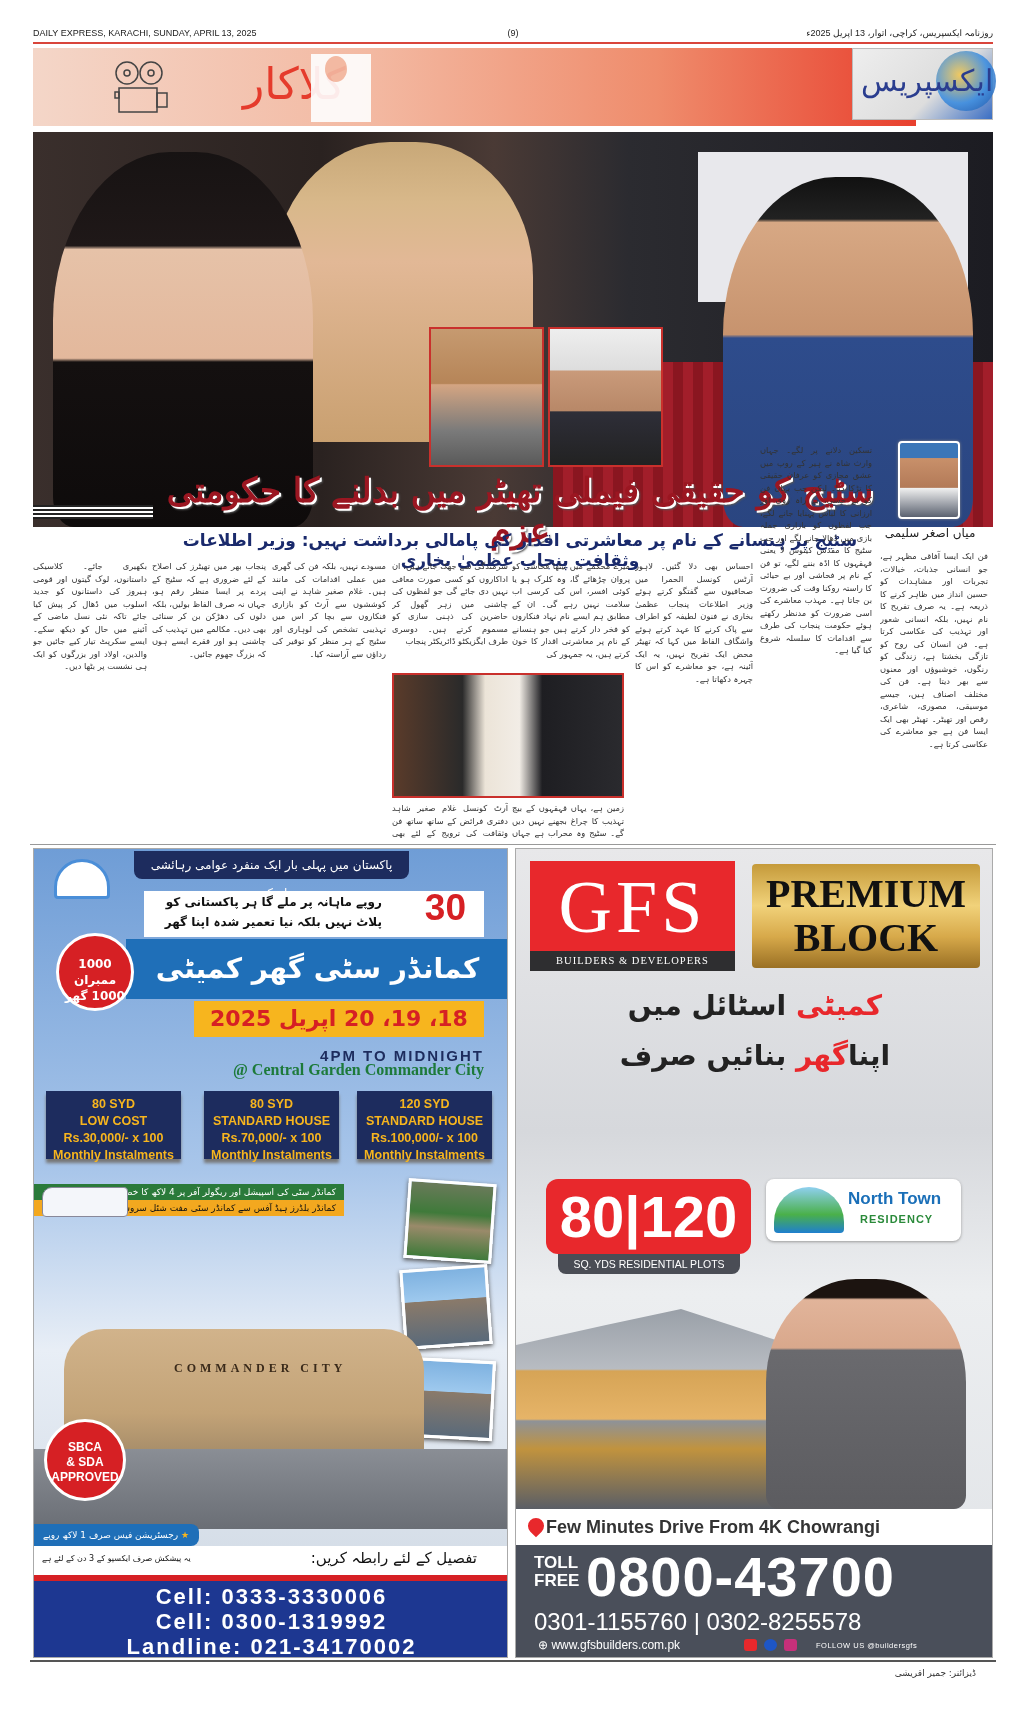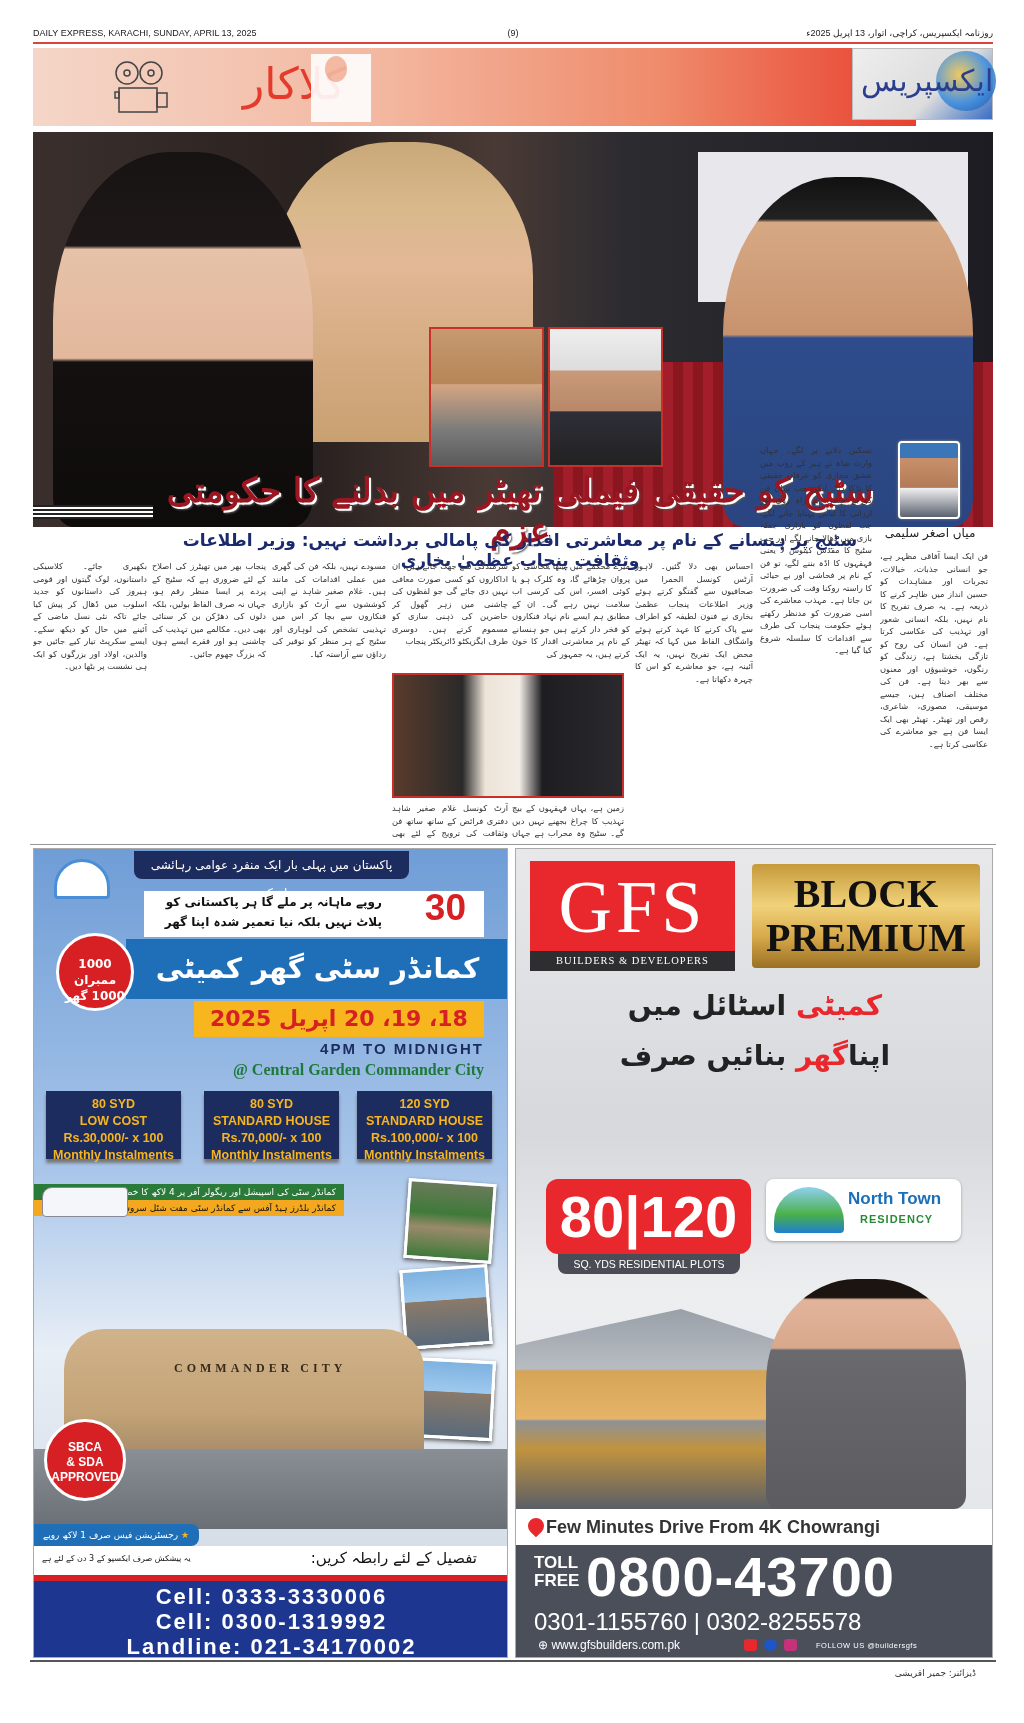--- a/index.html
+++ b/index.html
@@ -43,21 +43,21 @@
 
 #adL{left:33px;top:848px;width:475px;height:810px;background:linear-gradient(180deg,#6f9dd6 0%,#a9c6ea 40%,#e8eef6 62%,#cbd5e0 100%);overflow:hidden;border:1px solid #aaa}
 #adL .pill{position:absolute;left:100px;top:2px;width:275px;height:28px;background:#1d2c5e;color:#fff;text-align:center;font-size:12px;line-height:28px;direction:rtl;border-radius:0 0 8px 8px}
 #adL .whitebar{position:absolute;left:110px;top:42px;width:340px;height:46px;background:#fff;direction:rtl}
 #adL .whitebar .big{position:absolute;right:18px;top:-4px;font-size:37px;font-weight:bold;color:#d62024;font-family:"Liberation Sans",sans-serif}
 #adL .whitebar .t1{position:absolute;right:102px;top:4px;font-size:12px;font-weight:bold;color:#111}
 #adL .whitebar .t2{position:absolute;right:102px;top:24px;font-size:12px;font-weight:bold;color:#111}
 #adL .bluebar{position:absolute;left:92px;top:90px;width:383px;height:60px;background:#1f6fb8;color:#fff;text-align:center;font-size:28px;font-weight:bold;line-height:60px;direction:rtl}
 #adL .circle{position:absolute;left:22px;top:84px;width:78px;height:78px;border-radius:50%;background:#d62024;border:3px solid #fff;color:#fff;font-size:12px;font-weight:bold;text-align:center;padding-top:20px;line-height:16px;direction:rtl}
 #adL .datebar{position:absolute;left:160px;top:152px;width:290px;height:36px;background:#f7b51e;color:#d62024;font-size:22px;font-weight:bold;text-align:center;line-height:36px;direction:rtl}
-#adL .time{position:absolute;left:0;width:450px;top:191px;text-align:right;font-size:15px;font-weight:bold;color:#1d2c5e;letter-spacing:2px;font-family:"Liberation Sans",sans-serif}
+#adL .time{position:absolute;left:0;width:450px;top:198px;text-align:right;font-size:15px;font-weight:bold;color:#1d2c5e;letter-spacing:2px;font-family:"Liberation Sans",sans-serif}
 #adL .venue{position:absolute;left:0;width:450px;top:212px;text-align:right;font-size:16px;font-weight:bold;color:#1d7a3a;font-family:"Liberation Serif",serif}
 #adL .logo-house{position:absolute;left:20px;top:10px;width:56px;height:40px;border-radius:28px 28px 4px 4px;border:3px solid #4a8ed8;background:#fff}
 .plan{position:absolute;top:242px;width:135px;height:68px;background:#1d2c5e;color:#f7b51e;text-align:center;font-family:"Liberation Sans",sans-serif;font-weight:bold;font-size:12.5px;line-height:17px;padding-top:5px;box-shadow:0 4px 3px #777}
 #adL .greenbar{position:absolute;left:0;top:335px;width:310px;height:16px;background:#2a7a3a;color:#fff;font-size:9px;text-align:right;padding-right:8px;line-height:16px;direction:rtl}
 #adL .orangebar{position:absolute;left:0;top:351px;width:310px;height:16px;background:#f3a81f;color:#111;font-size:9px;text-align:right;padding-right:8px;line-height:16px;direction:rtl}
 #adL .van{position:absolute;left:8px;top:338px;width:86px;height:30px;background:#f4f6fa;border-radius:10px 4px 4px 4px;border:1px solid #889}
 #adL .gate{position:absolute;left:30px;top:480px;width:360px;height:140px;background:linear-gradient(180deg,#d1b38b 0%,#c3a377 60%,#9b8464 100%);border-radius:40px 40px 0 0}
 #adL .gate-text{position:absolute;left:140px;top:512px;font-size:12px;font-weight:bold;color:#3a2a1a;letter-spacing:4px;font-family:"Liberation Serif",serif}
 #adL .road{position:absolute;left:0;top:600px;width:475px;height:80px;background:linear-gradient(180deg,#8a8e95 0%,#6a6e75 100%)}
 #adL .photo{position:absolute;width:88px;height:80px;border:3px solid #fff;box-shadow:0 2px 4px #555;background:linear-gradient(180deg,#7fb2e0 0%,#9ec9ee 40%,#8a7a6a 41%,#5a6a7a 100%)}
@@ -220,22 +220,22 @@
     <div>Cell: 0333-3330006</div>
     <div>Cell: 0300-1319992</div>
     <div>Landline: 021-34170002</div>
   </div>
 </div>
 
 <div id="adR" class="abs">
   <div class="gfs">GFS</div>
   <div class="bd">BUILDERS &amp; DEVELOPERS</div>
   <div class="premium">
+    <div>PREMIUM</div>
     <div>BLOCK</div>
-    <div>PREMIUM</div>
   </div>
   <div class="u1"><span class="red">کمیٹی</span> <span>اسٹائل میں</span></div>
   <div class="u2"><span>اپنا</span><span class="red" style="color:#e8282c">گھر</span> <span>بنائیں صرف</span></div>
   <div class="plots">80|120</div>
   <div class="plots-sub">SQ. YDS RESIDENTIAL PLOTS</div>
   <div class="nt">
     <div class="ico"></div>
     <div class="n1">North Town</div>
     <div class="n2">RESIDENCY</div>
   </div>

